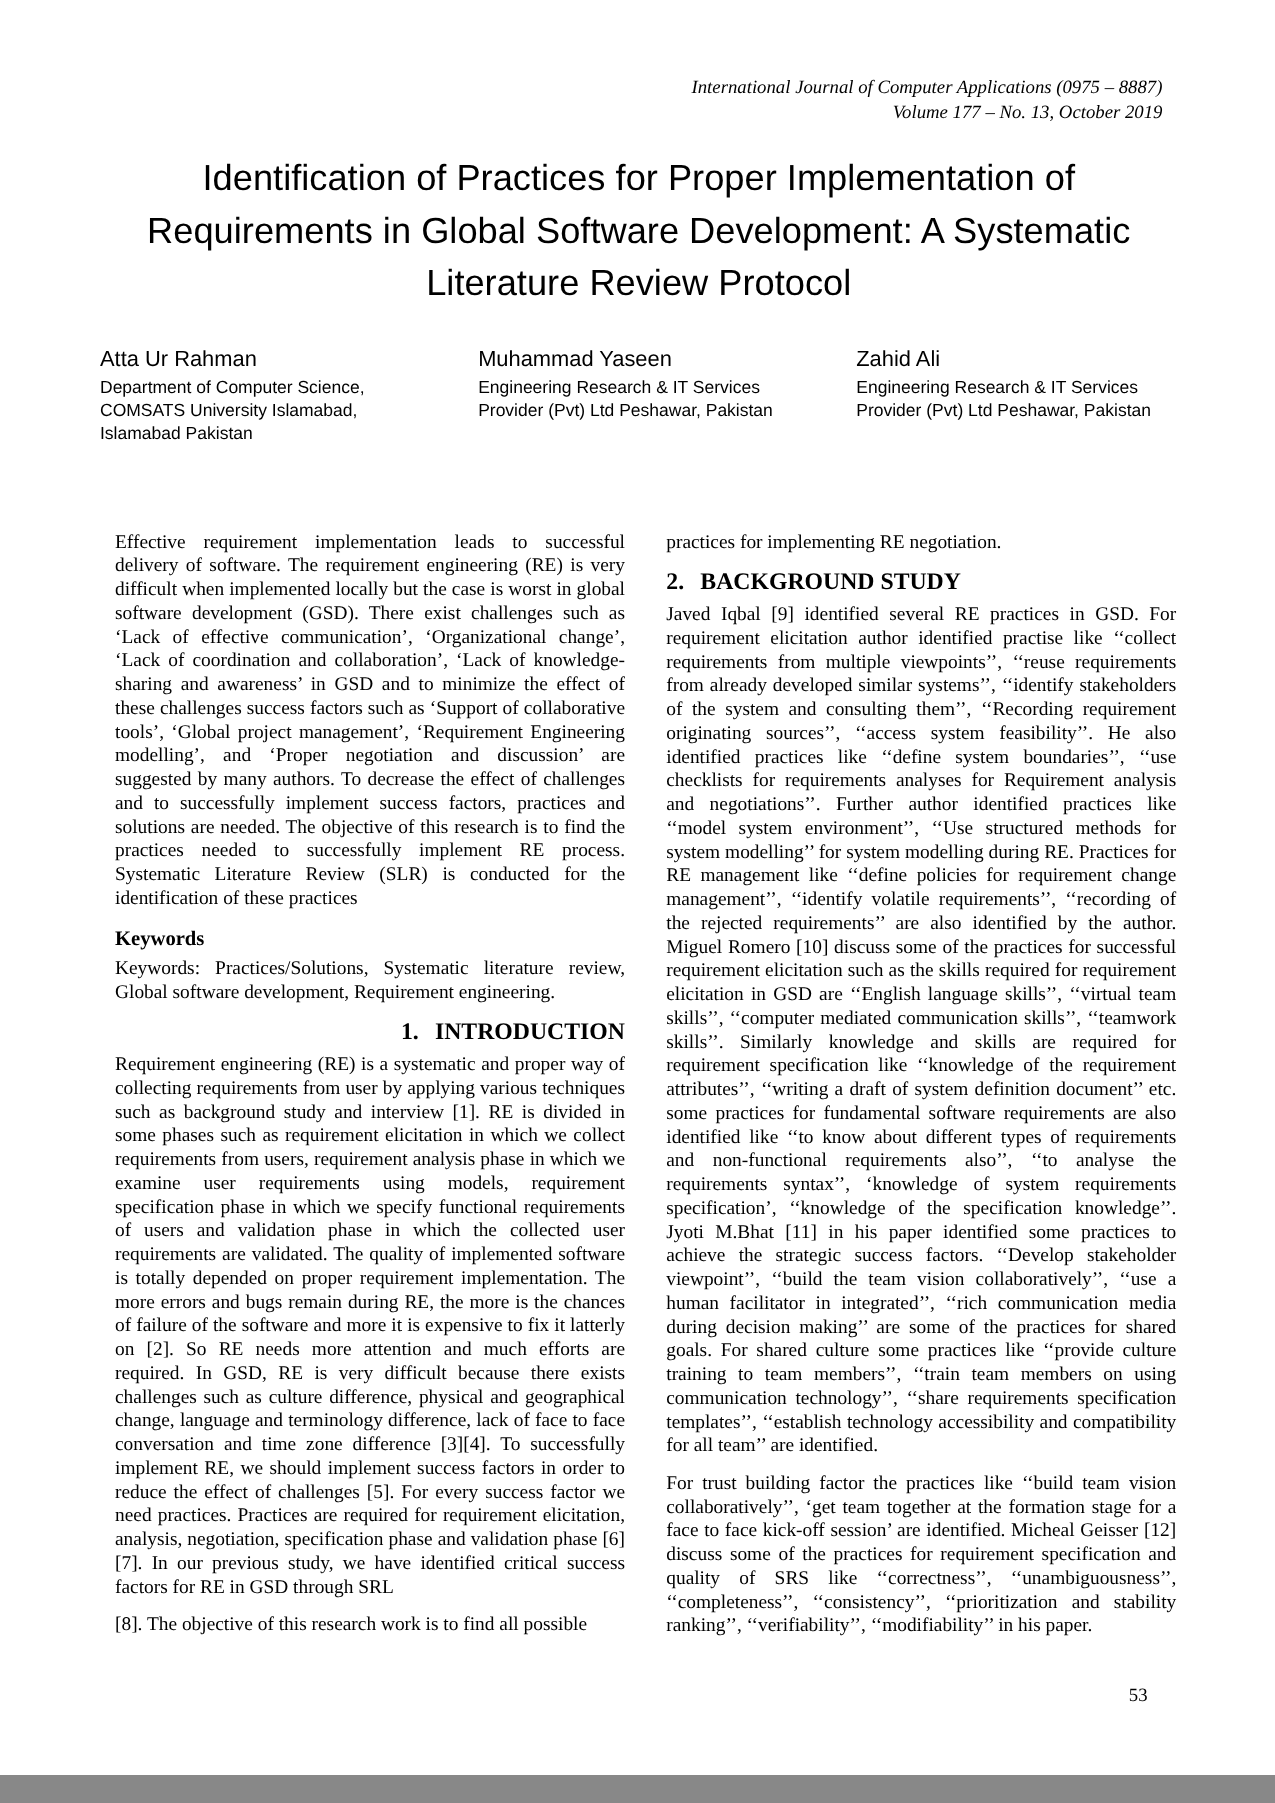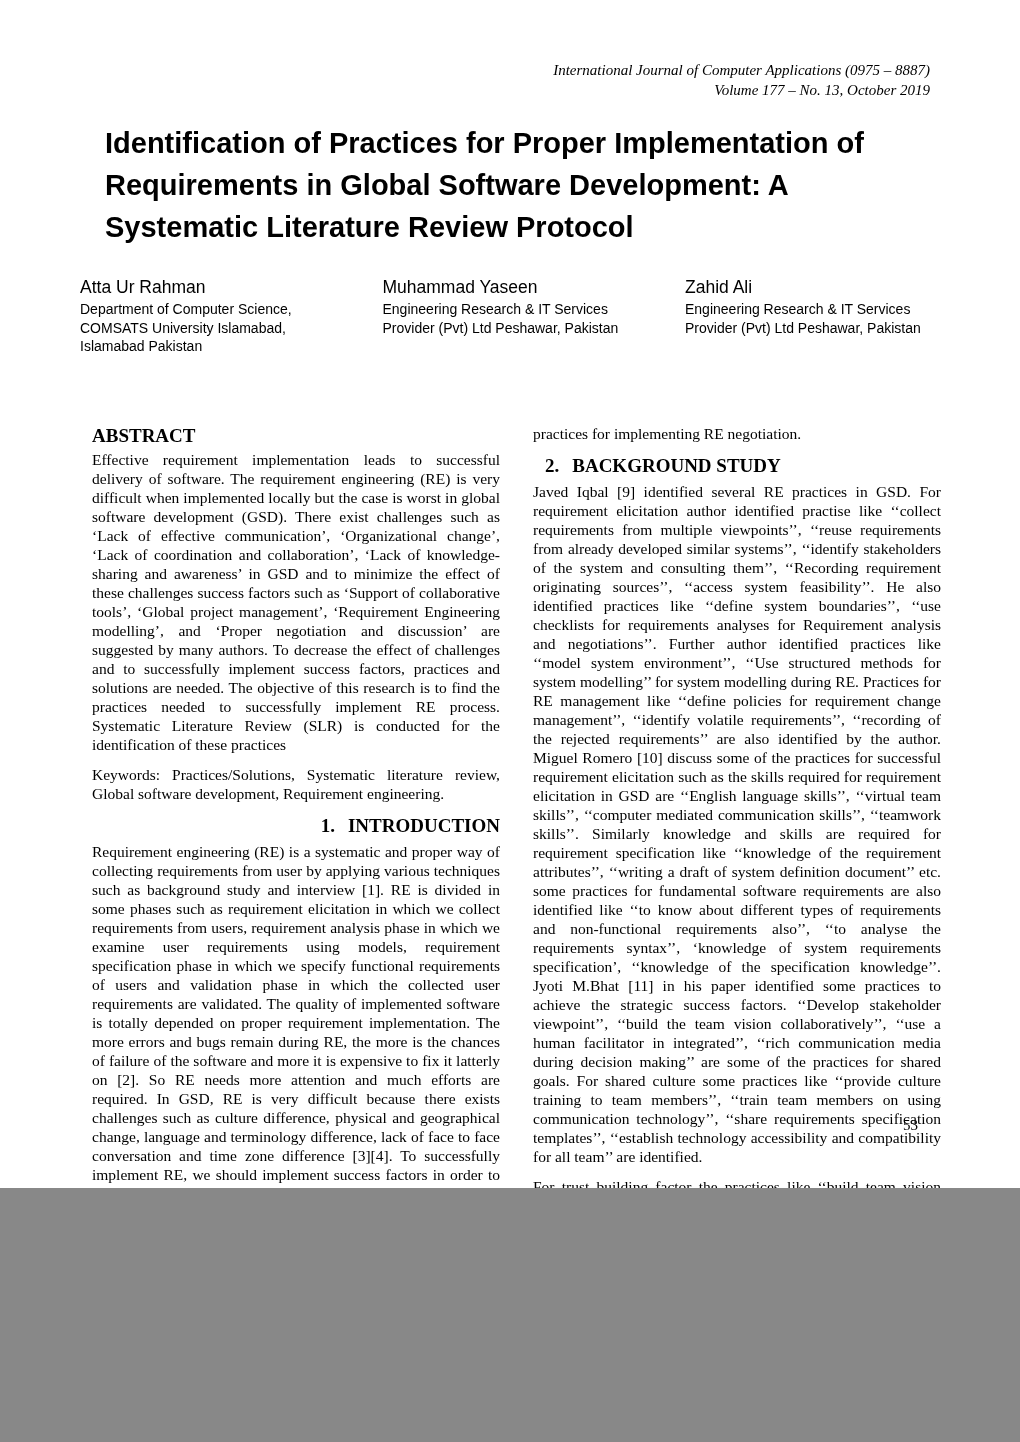--- a/index.html
+++ b/index.html
@@ -1,35 +1,36 @@
 <!DOCTYPE html>
 <html><head>
 <meta charset="utf-8">
 <style>
   * { margin:0; padding:0; box-sizing:border-box; }
   html,body { background:#888; }
   .page {
     position:relative;
-    width:1020px; height:1188px;
+    width:1020px; height:1420px;
     margin:0 auto;
     background:#ffffff;
     color:#000;
     font-family:"Liberation Serif", serif;
     overflow:hidden;
   }
   .journal-header {
     position:absolute; top:60px; right:90px;
     text-align:right;
     font-style:italic;
     font-size:15px; line-height:20px;
   }
   .paper-title {
     position:absolute; top:122px; left:105px; right:103px;
+    text-align:center;
     font-family:"Liberation Sans", sans-serif;
-    font-weight:bold;
+    font-weight:normal;
     font-size:29px; line-height:42px;
   }
   .authors-row {
     position:absolute; top:276px; left:80px; right:70px;
     display:flex; justify-content:space-between;
     font-family:"Liberation Sans", sans-serif;
     text-align:left;
   }
   .author-block { width:265px; }
   .author-name { font-size:17.5px; line-height:22px; margin-bottom:2px; }
@@ -45,21 +46,21 @@
   }
   .sec-heading {
     font-weight:bold;
     font-size:19px; line-height:23px;
     text-align:left;
   }
   .sec-heading .sec-num { display:inline-block; margin-right:13px; }
   .h-abstract { margin:0 0 3px 0; }
   .h-keywords { font-size:16.5px; margin:11px 0 3px 0; }
   .h-intro { margin:11px 0 5px 0;text-align:right; }
-  .h-background { margin:10px 0 5px 12px; }
+  .h-background { margin:10px 0 5px 0; }
   .para { margin:0 0 11px 0; }
   .para:last-child { margin-bottom:0; }
   .page-footer {
     position:absolute; bottom:54px; right:102px;
     font-size:15px;
   }
 </style>
 </head>
 <body>
 
@@ -83,23 +84,23 @@
     </div>
     <div class="author-block">
       <div class="author-name">Zahid Ali</div>
       <div class="author-affiliation">Engineering Research &amp; IT Services Provider (Pvt) Ltd Peshawar, Pakistan</div>
     </div>
   </div>
 
   <div class="columns">
 
     <div class="col">
-      <div class="sec-heading h-abstract">ABSTRACT</div>
       <p class="para">Effective requirement implementation leads to successful delivery of software. The requirement engineering (RE) is very difficult when implemented locally but the case is worst in global software development (GSD). There exist challenges such as ‘Lack of effective communication’, ‘Organizational change’, ‘Lack of coordination and collaboration’, ‘Lack of knowledge-sharing and awareness’ in GSD and to minimize the effect of these challenges success factors such as ‘Support of collaborative tools’, ‘Global project management’, ‘Requirement Engineering modelling’, and ‘Proper negotiation and discussion’ are suggested by many authors. To decrease the effect of challenges and to successfully implement success factors, practices and solutions are needed. The objective of this research is to find the practices needed to successfully implement RE process. Systematic Literature Review (SLR) is conducted for the identification of these practices</p>
 
+      <div class="sec-heading h-keywords">Keywords</div>
       <p class="para">Keywords: Practices/Solutions, Systematic literature review, Global software development, Requirement engineering.</p>
 
       <div class="sec-heading h-intro">
         <span class="sec-num">1.</span><span>INTRODUCTION</span>
       </div>
       <p class="para">Requirement engineering (RE) is a systematic and proper way of collecting requirements from user by applying various techniques such as background study and interview [1]. RE is divided in some phases such as requirement elicitation in which we collect requirements from users, requirement analysis phase in which we examine user requirements using models, requirement specification phase in which we specify functional requirements of users and validation phase in which the collected user requirements are validated. The quality of implemented software is totally depended on proper requirement implementation. The more errors and bugs remain during RE, the more is the chances of failure of the software and more it is expensive to fix it latterly on [2]. So RE needs more attention and much efforts are required. In GSD, RE is very difficult because there exists challenges such as culture difference, physical and geographical change, language and terminology difference, lack of face to face conversation and time zone difference [3][4]. To successfully implement RE, we should implement success factors in order to reduce the effect of challenges [5]. For every success factor we need practices. Practices are required for requirement elicitation, analysis, negotiation, specification phase and validation phase [6][7]. In our previous study, we have identified critical success factors for RE in GSD through SRL</p>
       <p class="para">[8]. The objective of this research work is to find all possible</p>
     </div>
 
     <div class="col">

